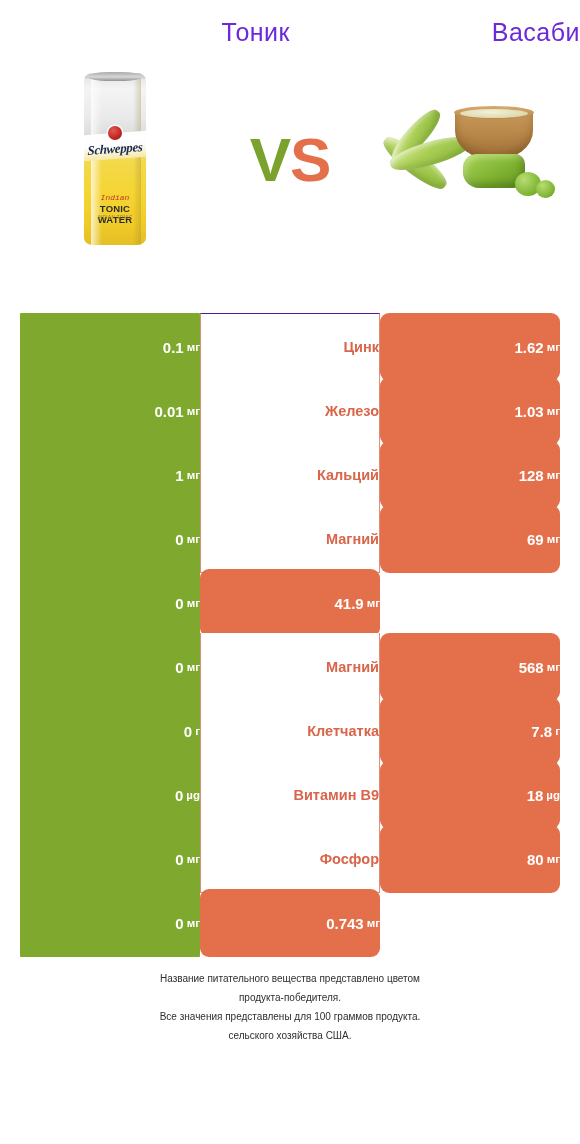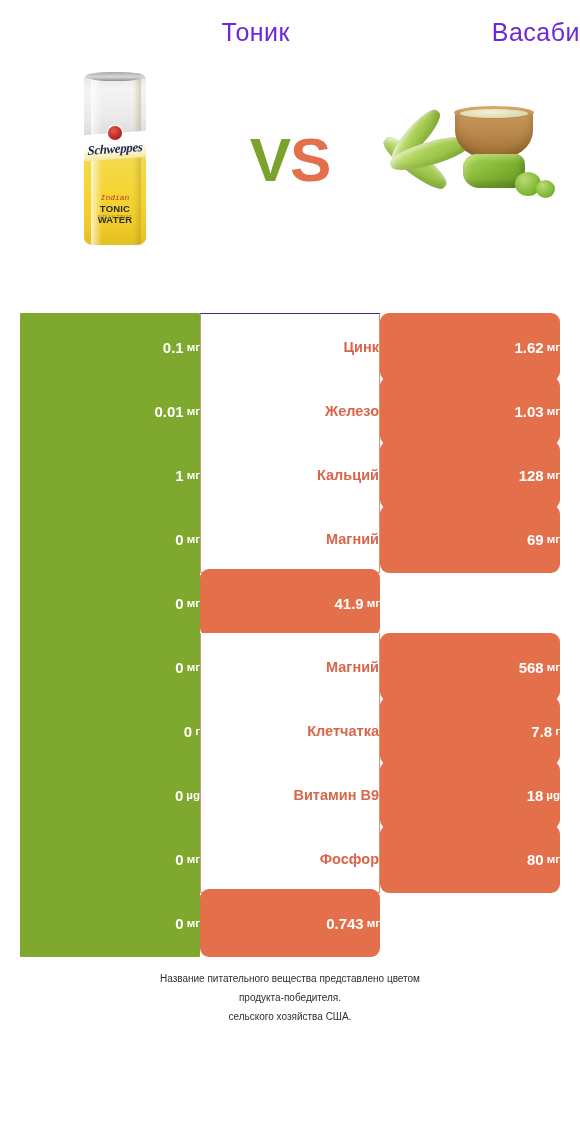--- a/index.html
+++ b/index.html
@@ -331,16 +331,17 @@
           <span>0.743</span>
           <span class="unit">мг</span>
         </div>
     </div>
 
   </div>
 
   <div class="footer">
     <div>Название питательного вещества представлено цветом</div>
     <div>продукта-победителя.</div>
+    <div>Все значения представлены для 100 граммов продукта.</div>
     <div>сельского хозяйства США.</div>
   </div>
 
 </div>
 
 </body></html>

